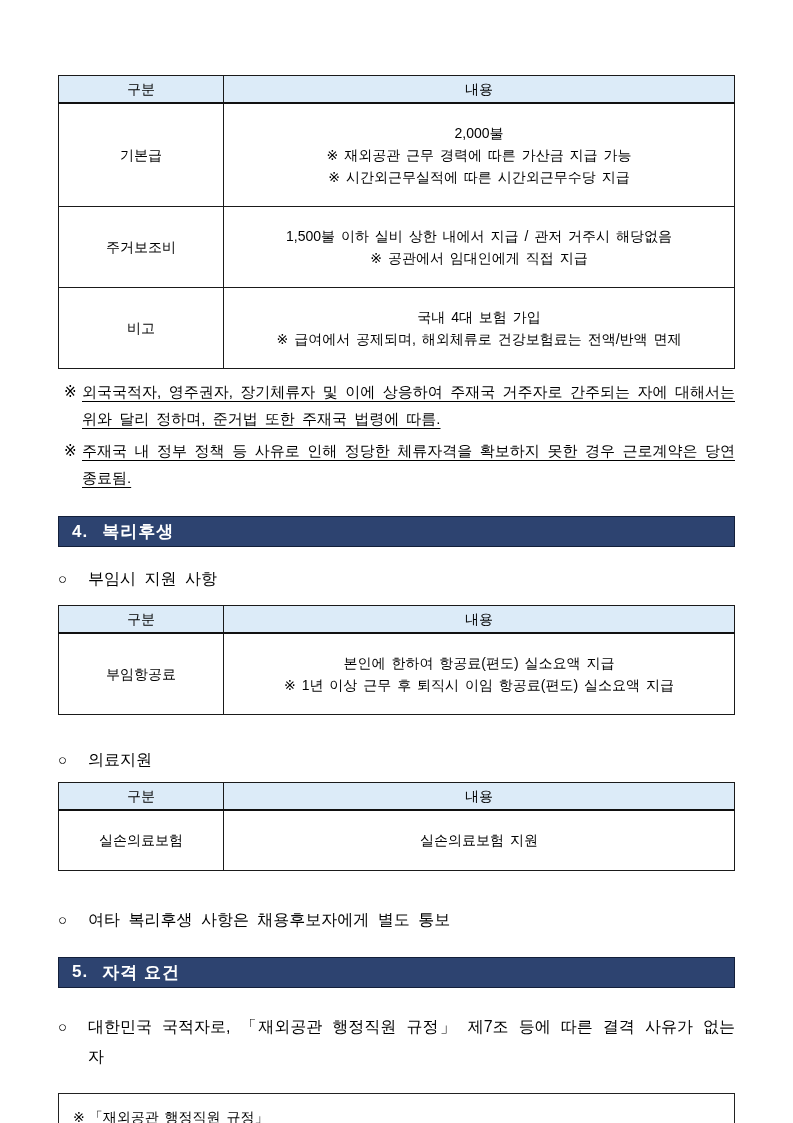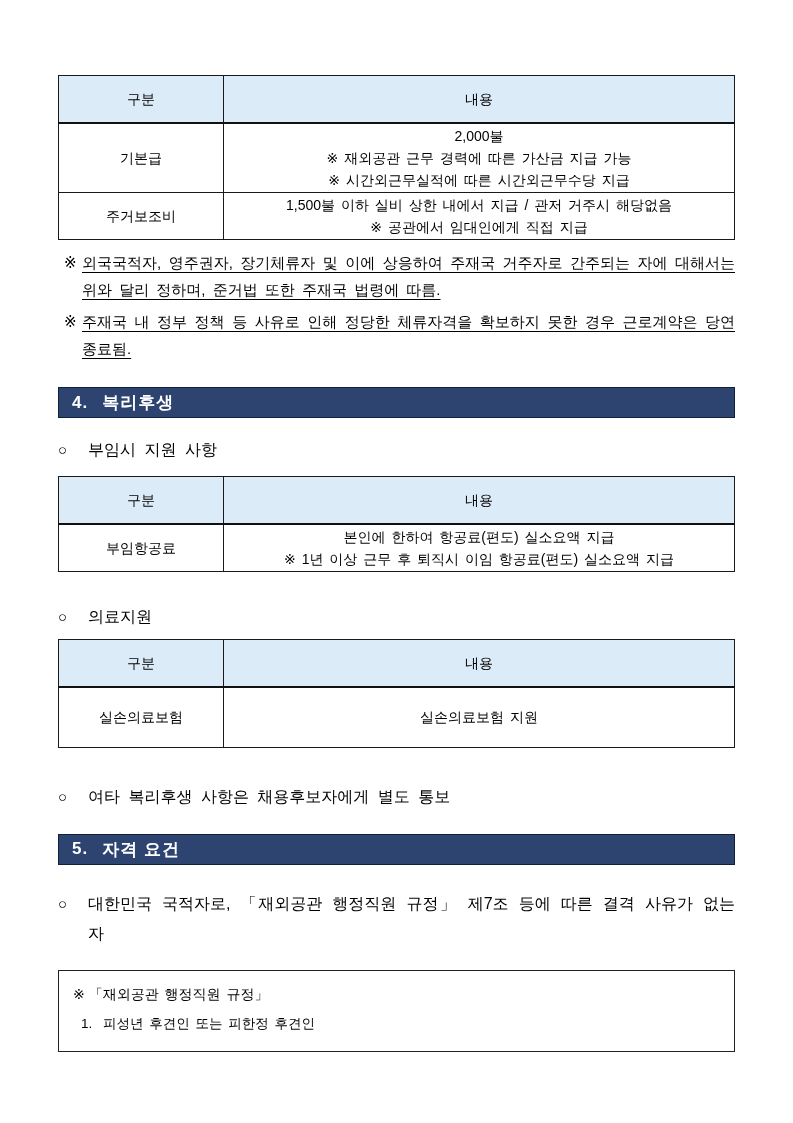--- a/index.html
+++ b/index.html
@@ -12,24 +12,24 @@
   
   table.tbl{
     width:100%; border-collapse:collapse; table-layout:fixed;
     border:1.6px solid #1a1a1a;
   }
   table.tbl col.c1{ width:165px; }
   table.tbl th, table.tbl td{
     border:1px solid #1a1a1a;
     text-align:center; vertical-align:middle;
     font-size:14px; line-height:22px; word-spacing:2px;
-    padding:1px 6px;
+    padding:18px 6px;
   }
   table.tbl thead th{
-    background:#dcebf8; font-weight:normal; height:22px; padding:12px 6px;
+    background:#dcebf8; font-weight:normal; height:22px; padding:2px 6px;
     border-bottom:2.5px solid #111;
   }
   .h25{ height:25px; } .h46{ height:46px; } .h66{ height:66px; } .h60{ height:60px; }
   td .cell-line{ display:block; }
   
   .notes{ margin-top:9px; }
   .note{ display:flex; font-size:15px; line-height:27px; margin-top:5px; word-spacing:3px;}
   .note .marker{ width:24px; flex:0 0 24px; text-align:left; padding-left:6px; }
   .note .note-text{ flex:1; text-decoration:underline; text-underline-offset:4px; text-align:justify; }
   
@@ -83,20 +83,27 @@
           <span class="cell-line">※ 시간외근무실적에 따른 시간외근무수당 지급</span>
         </td>
       </tr>
       <tr class="h46">
         <td>주거보조비</td>
         <td>
           <span class="cell-line">1,500불 이하 실비 상한 내에서 지급 / 관저 거주시 해당없음</span>
           <span class="cell-line">※ 공관에서 임대인에게 직접 지급</span>
         </td>
       </tr>
+      <tr class="h46">
+        <td>비고</td>
+        <td>
+          <span class="cell-line">국내 4대 보험 가입</span>
+          <span class="cell-line">※ 급여에서 공제되며, 해외체류로 건강보험료는 전액/반액 면제</span>
+        </td>
+      </tr>
     </tbody>
   </table>
 
   <div class="notes">
     <div class="note">
       <span class="marker">※</span>
       <span class="note-text">외국국적자, 영주권자, 장기체류자 및 이에 상응하여 주재국 거주자로 간주되는 자에 대해서는 위와 달리 정하며, 준거법 또한 주재국 법령에 따름.</span>
     </div>
     <div class="note">
       <span class="marker">※</span>

